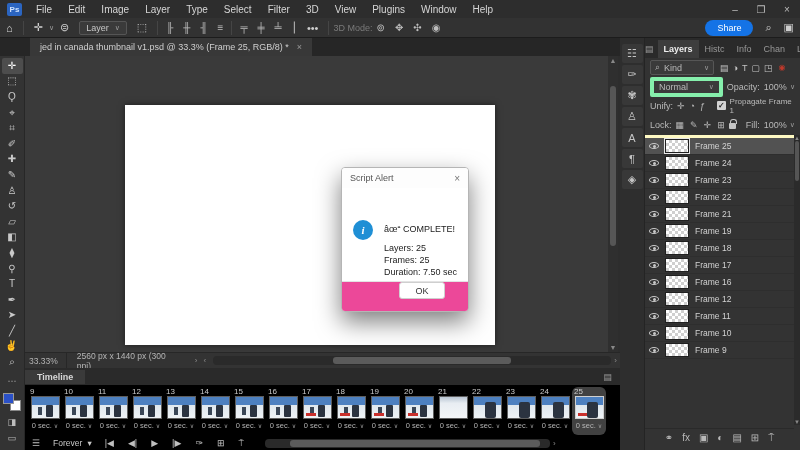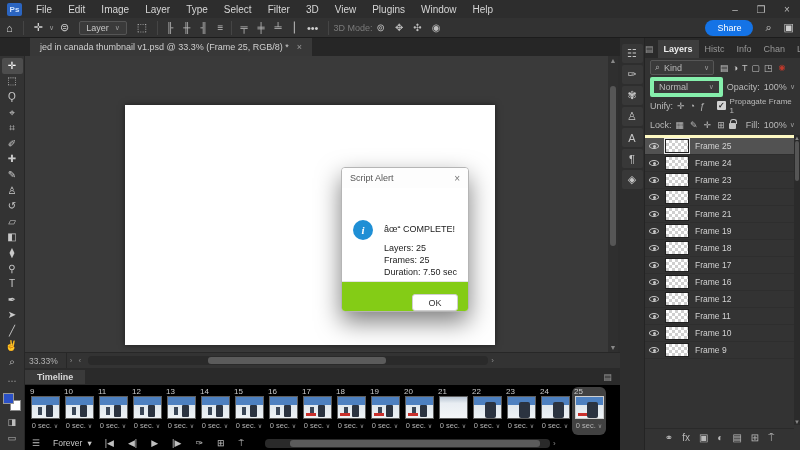--- a/index.html
+++ b/index.html
@@ -60,22 +60,22 @@
     font-size:9px; color:#222; overflow:hidden; }
   .dlg-title { height:20px; display:flex; align-items:center; padding:0 8px; color:#555; font-size:9px; background:#fdfdfd; }
   .dlg-title .x { margin-left:auto; color:#777; font-size:10px; }
   .dlg-body { position:relative; padding:10px 10px 0 42px; }
   .info-ico { position:absolute; left:11px; top:32px; width:20px; height:20px; border-radius:50%;
     background:#1f8fd5; color:#fff; font-size:11px; font-weight:bold; display:flex; align-items:center; justify-content:center;
     font-family:"Liberation Serif", serif; font-style:italic; }
   .dlg-status { margin-top:26px; margin-bottom:8px; }
   .dlg-line { line-height:12px; }
   .dlg-prompt { margin-top:10px; }
-  .dlg-footer { position:absolute; left:0; bottom:0; width:100%; height:30px; background:#84cc16;
-    border-top:1px solid #e3e3e3; display:flex; align-items:flex-end; justify-content:flex-end; padding-right:10px; }
+  .dlg-footer { position:absolute; left:0; bottom:0; width:100%; height:30px; background:#ec4899;
+    border-top:1px solid #e3e3e3; display:flex; align-items:flex-start; justify-content:flex-end; padding-right:23px; }
   .ok-btn { width:46px; height:17px; background:#fff; border:1px solid #cfcfcf; border-radius:3px;
     font-size:9px; color:#333; display:flex; align-items:center; justify-content:center; }
 
   
   .statusbar { position:absolute; left:25px; top:352px; width:595px; height:16px; background:#333;
     border-top:1px solid #272727; display:flex; align-items:center; font-size:8.5px; color:#b5b5b5; }
   .statusbar .zoomv { padding:0 8px 0 4px; border-right:1px solid #272727; height:100%; display:flex; align-items:center; }
   .statusbar .dims { padding:0 10px; }
   .hscroll { position:relative; margin-left:4px; width:400px; height:9px; background:#2a2a2a; border-radius:4px; }
   .hscroll .thumb { position:absolute; left:120px; top:1px; width:178px; height:7px; background:#5b5b5b; border-radius:3px; }
@@ -282,20 +282,21 @@
       <div class="dlg-line">Duration: 7.50 sec</div>
       <div class="dlg-prompt">Press PLAY to preview!</div>
     </div>
     <div class="dlg-footer">
       <div class="ok-btn">OK</div>
     </div>
   </div>
 
   <div class="statusbar">
     <span class="zoomv">33.33%</span>
+    <span class="dims">2560 px x 1440 px (300 ppi)</span>
     <span class="sb-arr">›</span>
     <span class="sb-arr">‹</span>
     <div class="hscroll">
       <div class="thumb"></div>
     </div>
     <span class="sb-arr">›</span>
   </div>
 
   <div class="timeline">
     <div class="tl-tabbar">

